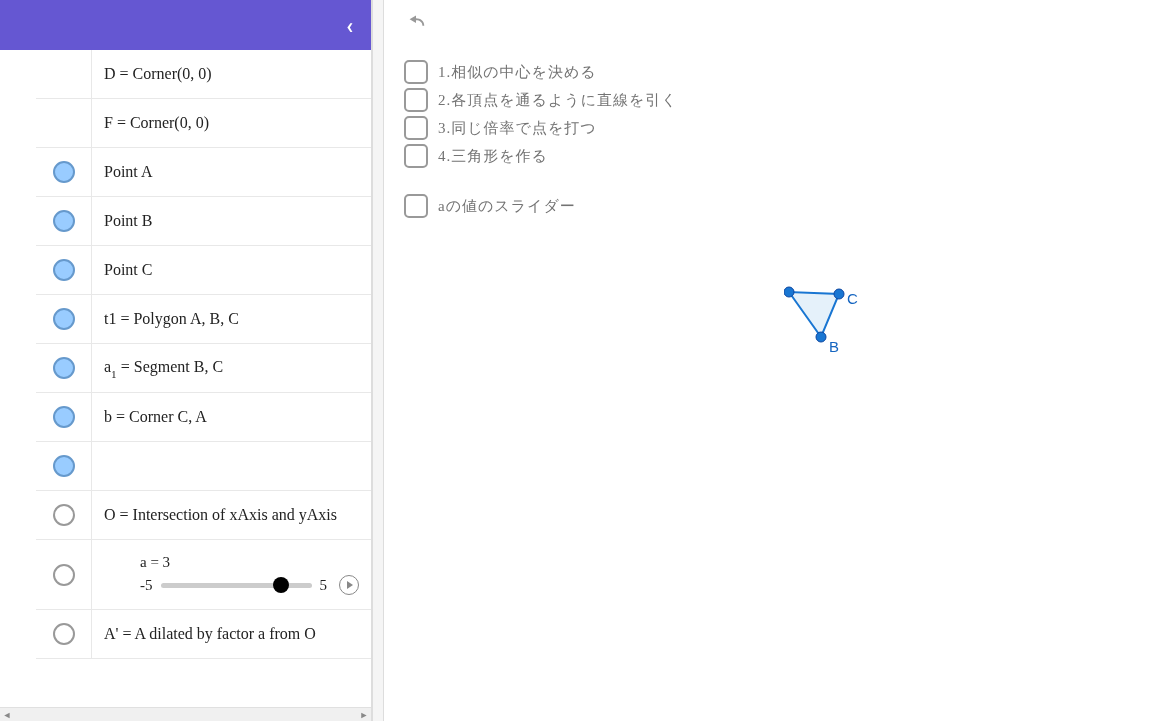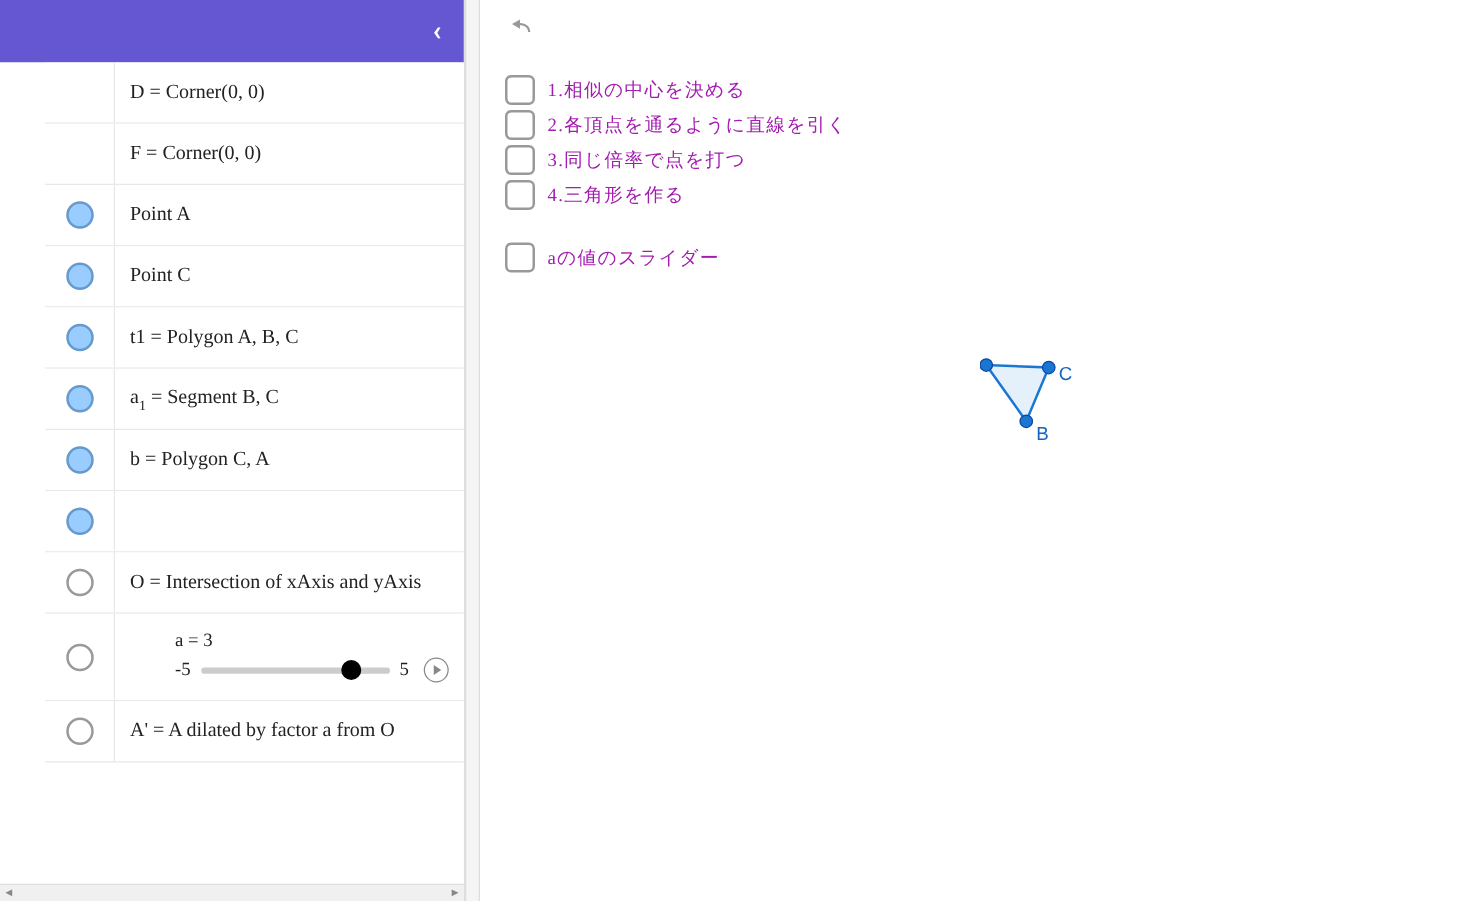--- a/index.html
+++ b/index.html
@@ -240,21 +240,21 @@
     .checkbox-box {
       width: 24px;
       height: 24px;
       border: 2px solid #999;
       border-radius: 5px;
       background: #fff;
       cursor: pointer;
     }
     .checkbox-label {
       font-size: 15px;
-      color: #a21caf;
+      color: #737373;
       font-family: 'Times New Roman', 'MS Mincho', serif;
       letter-spacing: 1px;
     }
     .checkbox-gap {
       height: 18px;
     }
     .graph-area {
       position: absolute;
       top: 0;
       left: 0;
@@ -302,20 +302,28 @@
           </div>
         <div class="row-content">
             <span class="math-text">Point A</span>
           </div>
       </div>
       <div class="algebra-row">
         <div class="row-toggle">
             <div class="toggle-circle filled"></div>
           </div>
         <div class="row-content">
+            <span class="math-text">Point B</span>
+          </div>
+      </div>
+      <div class="algebra-row">
+        <div class="row-toggle">
+            <div class="toggle-circle filled"></div>
+          </div>
+        <div class="row-content">
             <span class="math-text">Point C</span>
           </div>
       </div>
       <div class="algebra-row">
         <div class="row-toggle">
             <div class="toggle-circle filled"></div>
           </div>
         <div class="row-content">
             <span class="math-text">t1 = Polygon A, B, C</span>
           </div>
@@ -326,21 +334,21 @@
           </div>
         <div class="row-content">
             <span class="math-text">a<span class="math-sub">1</span> = Segment B, C</span>
           </div>
       </div>
       <div class="algebra-row">
         <div class="row-toggle">
             <div class="toggle-circle filled"></div>
           </div>
         <div class="row-content">
-            <span class="math-text">b = Polygon C, A</span>
+            <span class="math-text">b = Corner C, A</span>
           </div>
       </div>
       <div class="algebra-row">
         <div class="row-toggle">
             <div class="toggle-circle filled"></div>
           </div>
       </div>
       <div class="algebra-row">
         <div class="row-toggle">
             <div class="toggle-circle"></div>

